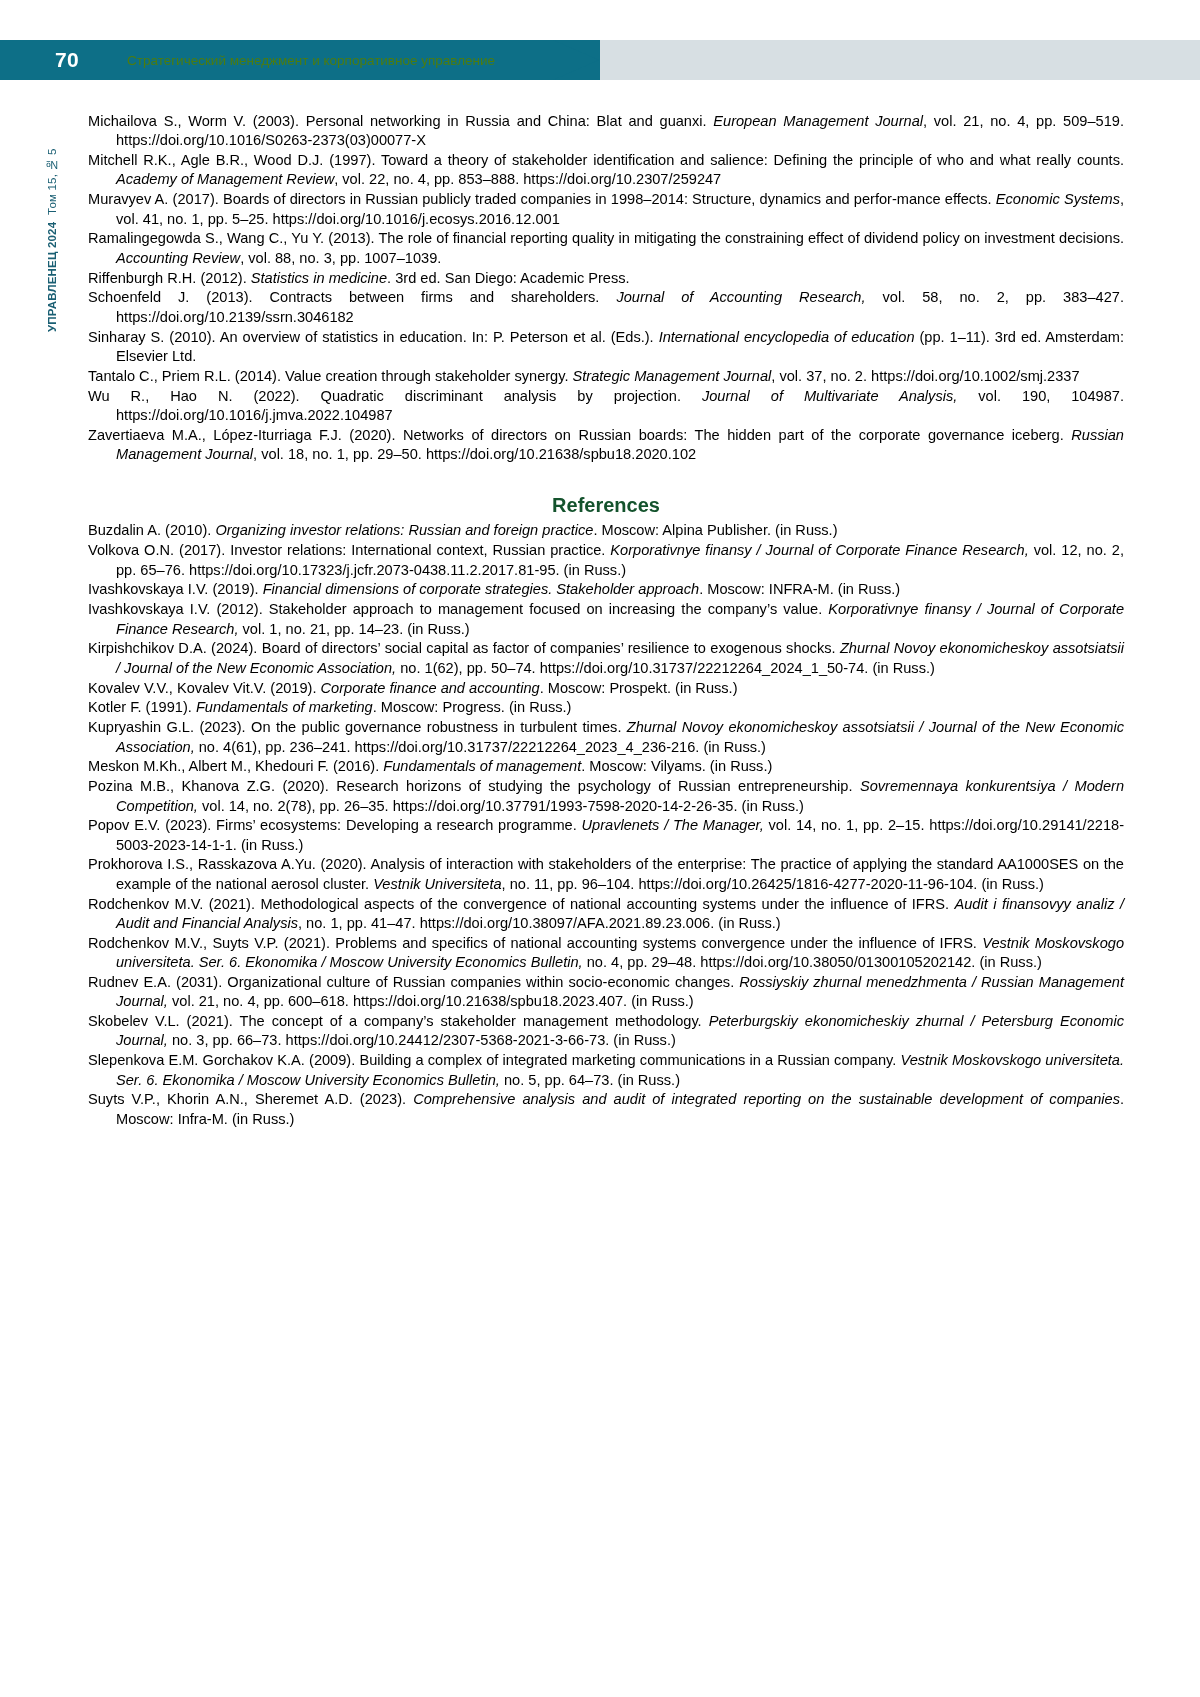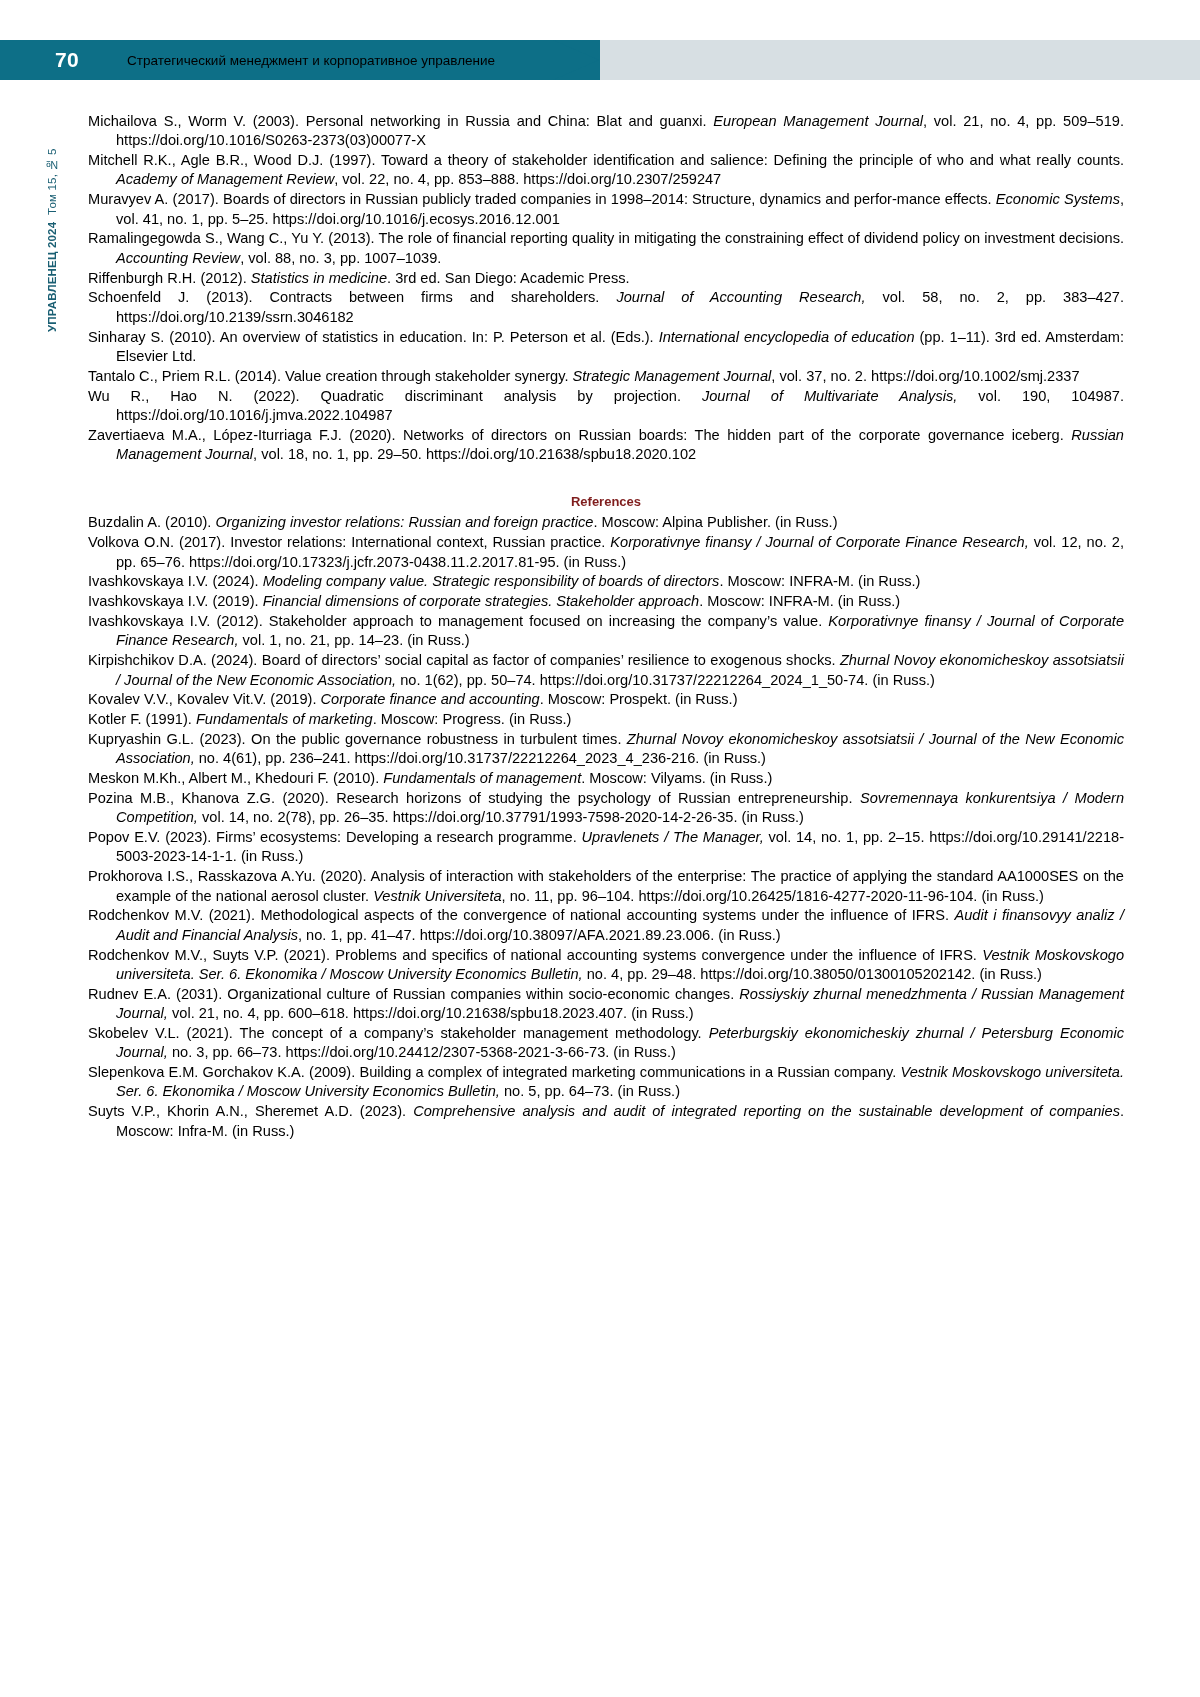--- a/index.html
+++ b/index.html
@@ -44,21 +44,21 @@
     left: 55px; top: 8px;
     font-size: 21px;
     font-weight: bold;
     color: #ffffff;
     letter-spacing: 0.3px;
   }
   .header-title {
     position: absolute;
     left: 127px; top: 13px;
     font-size: 13.5px;
-    color: #000000;
+    color: #4d7c0f;
   }
 
   
   .side-label {
     position: absolute;
     left: 46px;
     top: 112px;
     width: 20px;
     height: 220px;
     writing-mode: vertical-rl;
@@ -87,23 +87,23 @@
     text-justify: inter-word;
     padding-left: 28px;
     text-indent: -28px;
     margin: 0 0 0.5px 0;
     hyphens: manual;
   }
   .ref i, .ref em { font-style: italic; }
 
   .refs-heading {
     text-align: center;
-    font-size: 13px;
+    font-size: 20px;
     font-weight: bold;
-    color: #7f1d1d;
+    color: #14532d;
     margin: 30px 0 4px 0;
   }
 
   .block-2 .ref { margin-bottom: 0.5px; }
 </style>
 </head>
 <body>
 
 <div class="header">
   <div class="header-bg-right"></div>
@@ -130,28 +130,27 @@
       <p class="ref"><span>Tantalo C., Priem R.L. (2014). Value creation through stakeholder synergy. </span><i>Strategic Management Journal</i><span>, vol. 37, no. 2. https://doi.org/10.1002/smj.2337</span></p>
       <p class="ref"><span>Wu R., Hao N. (2022). Quadratic discriminant analysis by projection. </span><i>Journal of Multivariate Analysis,</i><span> vol. 190, 104987. https://doi.org/10.1016/j.jmva.2022.104987</span></p>
       <p class="ref"><span>Zavertiaeva M.A., López-Iturriaga F.J. (2020). Networks of directors on Russian boards: The hidden part of the corporate governance iceberg. </span><i>Russian Management Journal</i><span>, vol. 18, no. 1, pp. 29–50. https://doi.org/10.21638/spbu18.2020.102</span></p>
     </div>
 
   <div class="refs-heading">References</div>
 
   <div class="ref-list block-2" id="translated-list">
       <p class="ref"><span>Buzdalin A. (2010). </span><i>Organizing investor relations: Russian and foreign practice</i><span>. Moscow: Alpina Publisher. (in Russ.)</span></p>
       <p class="ref"><span>Volkova O.N. (2017). Investor relations: International context, Russian practice. </span><i>Korporativnye finansy / Journal of Corporate Finance Research,</i><span> vol. 12, no. 2, pp. 65–76. https://doi.org/10.17323/j.jcfr.2073-0438.11.2.2017.81-95. (in Russ.)</span></p>
-      <p class="ref"><span>Ivashkovskaya I.V. (2024). </span><i>Modeling company value. Strategic responsibility of boards of directors</i><span>. Moscow: INFRA-M. (in Russ.)</span></p>
       <p class="ref"><span>Ivashkovskaya I.V. (2019). </span><i>Financial dimensions of corporate strategies. Stakeholder approach</i><span>. Moscow: INFRA-M. (in Russ.)</span></p>
       <p class="ref"><span>Ivashkovskaya I.V. (2012). Stakeholder approach to management focused on increasing the company’s value. </span><i>Korporativnye finansy / Journal of Corporate Finance Research,</i><span> vol. 1, no. 21, pp. 14–23. (in Russ.)</span></p>
       <p class="ref"><span>Kirpishchikov D.A. (2024). Board of directors’ social capital as factor of companies’ resilience to exogenous shocks. </span><i>Zhurnal Novoy ekonomicheskoy assotsiatsii / Journal of the New Economic Association,</i><span> no. 1(62), pp. 50–74. https://doi.org/10.31737/22212264_2024_1_50-74. (in Russ.)</span></p>
       <p class="ref"><span>Kovalev V.V., Kovalev Vit.V. (2019). </span><i>Corporate finance and accounting</i><span>. Moscow: Prospekt. (in Russ.)</span></p>
       <p class="ref"><span>Kotler F. (1991). </span><i>Fundamentals of marketing</i><span>. Moscow: Progress. (in Russ.)</span></p>
       <p class="ref"><span>Kupryashin G.L. (2023). On the public governance robustness in turbulent times. </span><i>Zhurnal Novoy ekonomicheskoy assotsiatsii / Journal of the New Economic Association,</i><span> no. 4(61), pp. 236–241. https://doi.org/10.31737/22212264_2023_4_236-216. (in Russ.)</span></p>
-      <p class="ref"><span>Meskon M.Kh., Albert M., Khedouri F. (2010). </span><i>Fundamentals of management</i><span>. Moscow: Vilyams. (in Russ.)</span></p>
+      <p class="ref"><span>Meskon M.Kh., Albert M., Khedouri F. (2016). </span><i>Fundamentals of management</i><span>. Moscow: Vilyams. (in Russ.)</span></p>
       <p class="ref"><span>Pozina M.B., Khanova Z.G. (2020). Research horizons of studying the psychology of Russian entrepreneurship. </span><i>Sovremennaya konkurentsiya / Modern Competition,</i><span> vol. 14, no. 2(78), pp. 26–35. https://doi.org/10.37791/1993-7598-2020-14-2-26-35. (in Russ.)</span></p>
       <p class="ref"><span>Popov E.V. (2023). Firms’ ecosystems: Developing a research programme. </span><i>Upravlenets / The Manager,</i><span> vol. 14, no. 1, pp. 2–15. https://doi.org/10.29141/2218-5003-2023-14-1-1. (in Russ.)</span></p>
       <p class="ref"><span>Prokhorova I.S., Rasskazova A.Yu. (2020). Analysis of interaction with stakeholders of the enterprise: The practice of applying the standard AA1000SES on the example of the national aerosol cluster. </span><i>Vestnik Universiteta</i><span>, no. 11, pp. 96–104. https://doi.org/10.26425/1816-4277-2020-11-96-104. (in Russ.)</span></p>
       <p class="ref"><span>Rodchenkov M.V. (2021). Methodological aspects of the convergence of national accounting systems under the influence of IFRS. </span><i>Audit i finansovyy analiz / Audit and Financial Analysis</i><span>, no. 1, pp. 41–47. https://doi.org/10.38097/AFA.2021.89.23.006. (in Russ.)</span></p>
       <p class="ref"><span>Rodchenkov M.V., Suyts V.P. (2021). Problems and specifics of national accounting systems convergence under the influence of IFRS. </span><i>Vestnik Moskovskogo universiteta. Ser. 6. Ekonomika / Moscow University Economics Bulletin,</i><span> no. 4, pp. 29–48. https://doi.org/10.38050/01300105202142. (in Russ.)</span></p>
       <p class="ref"><span>Rudnev E.A. (2031). Organizational culture of Russian companies within socio-economic changes. </span><i>Rossiyskiy zhurnal menedzhmenta / Russian Management Journal,</i><span> vol. 21, no. 4, pp. 600–618. https://doi.org/10.21638/spbu18.2023.407. (in Russ.)</span></p>
       <p class="ref"><span>Skobelev V.L. (2021). The concept of a company’s stakeholder management methodology. </span><i>Peterburgskiy ekonomicheskiy zhurnal / Petersburg Economic Journal,</i><span> no. 3, pp. 66–73. https://doi.org/10.24412/2307-5368-2021-3-66-73. (in Russ.)</span></p>
       <p class="ref"><span>Slepenkova E.M. Gorchakov K.A. (2009). Building a complex of integrated marketing communications in a Russian company. </span><i>Vestnik Moskovskogo universiteta. Ser. 6. Ekonomika / Moscow University Economics Bulletin,</i><span> no. 5, pp. 64–73. (in Russ.)</span></p>
       <p class="ref"><span>Suyts V.P., Khorin A.N., Sheremet A.D. (2023). </span><i>Comprehensive analysis and audit of integrated reporting on the sustainable development of companies</i><span>. Moscow: Infra-M. (in Russ.)</span></p>
     </div>

